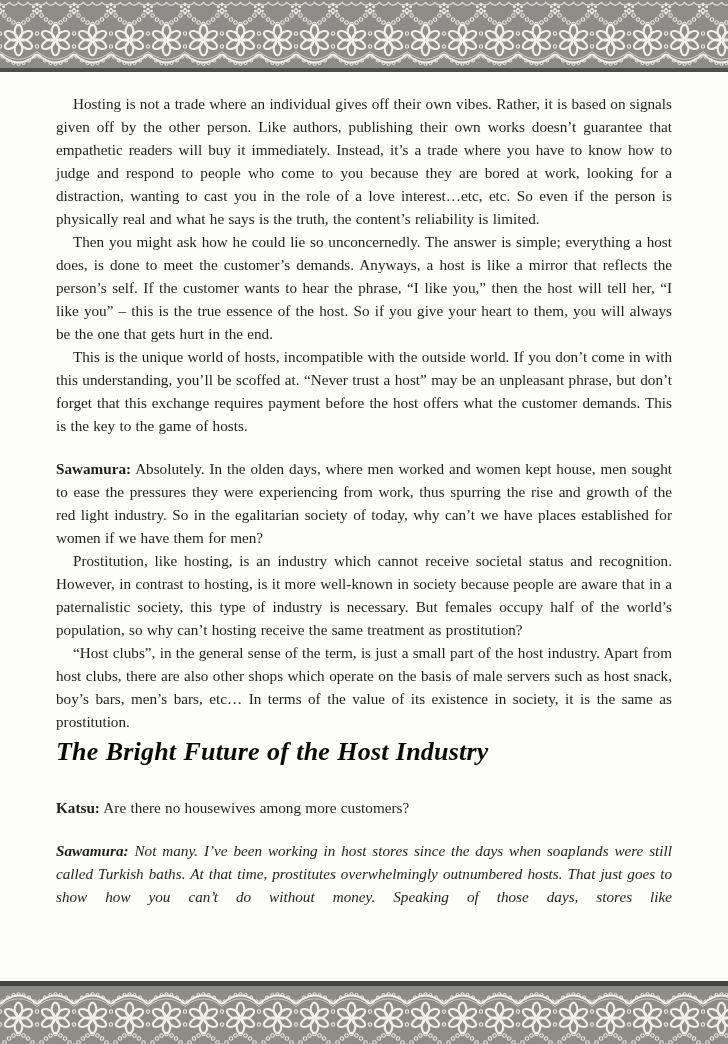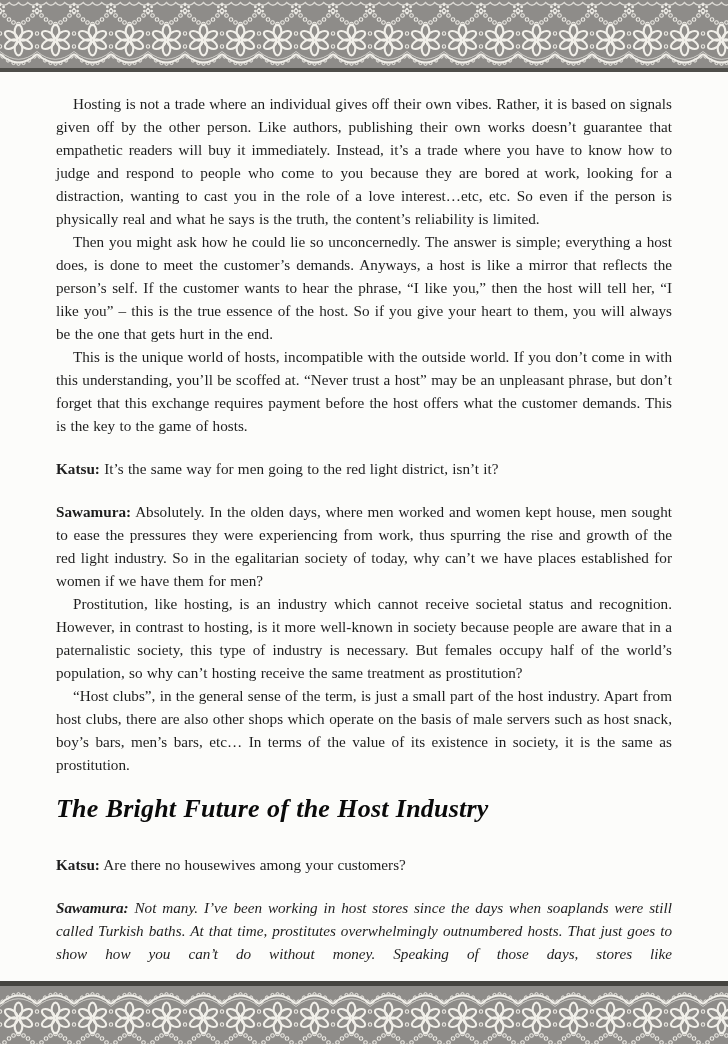--- a/index.html
+++ b/index.html
@@ -31,21 +31,21 @@
     word-spacing:0.5px;
   }
   .para{margin:0;}
   .indent{text-indent:17px;}
   .dialogue{margin-top:20px;}
   .speaker{font-weight:bold;}
   .justify-last{text-align-last:justify;font-style:italic;}
   .section-heading{
     font-size:26px;line-height:30px;
     font-weight:bold;font-style:italic;
-    margin:18px 0 29px 0;color:#0a0a0a;
+    margin:4px 0 29px 0;color:#0a0a0a;
     text-align:left;text-indent:0;letter-spacing:0.2px;
   }
 </style>
 </head>
 <body>
 
 <div class="page">
 
   <div class="lace-top">
     <svg width="728" height="72" xmlns="http://www.w3.org/2000/svg">
@@ -117,38 +117,34 @@
       </defs>
       <rect width="728" height="72" fill="url(#laceTile)"></rect>
     </svg>
   </div>
 
   <div class="content">
     <p class="para indent">Hosting is not a trade where an individual gives off their own vibes. Rather, it is based on signals given off by the other person. Like authors, publishing their own works doesn’t guarantee that empathetic readers will buy it immediately. Instead, it’s a trade where you have to know how to judge and respond to people who come to you because they are bored at work, looking for a distraction, wanting to cast you in the role of a love interest…etc, etc. So even if the person is physically real and what he says is the truth, the content’s reliability is limited.</p>
     <p class="para indent">Then you might ask how he could lie so unconcernedly. The answer is simple; everything a host does, is done to meet the customer’s demands. Anyways, a host is like a mirror that reflects the person’s self. If the customer wants to hear the phrase, “I like you,” then the host will tell her, “I like you” – this is the true essence of the host. So if you give your heart to them, you will always be the one that gets hurt in the end.</p>
     <p class="para indent">This is the unique world of hosts, incompatible with the outside world. If you don’t come in with this understanding, you’ll be scoffed at. “Never trust a host” may be an unpleasant phrase, but don’t forget that this exchange requires payment before the host offers what the customer demands. This is the key to the game of hosts.</p>
 
-    <p class="para dialogue">
-      <strong class="speaker">Katsu:</strong>
-      <span>It’s the same way for men going to the red light district, isn’t it?</span>
-    </p>
 
     <p class="para dialogue">
       <strong class="speaker">Sawamura:</strong>
       <span>Absolutely. In the olden days, where men worked and women kept house, men sought to ease the pressures they were experiencing from work, thus spurring the rise and growth of the red light industry. So in the egalitarian society of today, why can’t we have places established for women if we have them for men?</span>
     </p>
 
     <p class="para indent">Prostitution, like hosting, is an industry which cannot receive societal status and recognition. However, in contrast to hosting, is it more well-known in society because people are aware that in a paternalistic society, this type of industry is necessary. But females occupy half of the world’s population, so why can’t hosting receive the same treatment as prostitution?</p>
     <p class="para indent">“Host clubs”, in the general sense of the term, is just a small part of the host industry. Apart from host clubs, there are also other shops which operate on the basis of male servers such as host snack, boy’s bars, men’s bars, etc… In terms of the value of its existence in society, it is the same as prostitution.</p>
 
     <h2 class="section-heading">The Bright Future of the Host Industry</h2>
 
     <p class="para dialogue">
       <strong class="speaker">Katsu:</strong>
-      <span>Are there no housewives among your customers?</span>
+      <span>Are there no housewives among more customers?</span>
     </p>
 
     <p class="para dialogue justify-last">
       <strong class="speaker">Sawamura:</strong>
       <span>Not many. I’ve been working in host stores since the days when soaplands were still called Turkish baths. At that time, prostitutes overwhelmingly outnumbered hosts. That just goes to show how you can’t do without money. Speaking of those days, stores like</span>
     </p>
   </div>
 
   <div class="lace-bottom">
     <svg width="728" height="72" xmlns="http://www.w3.org/2000/svg">

